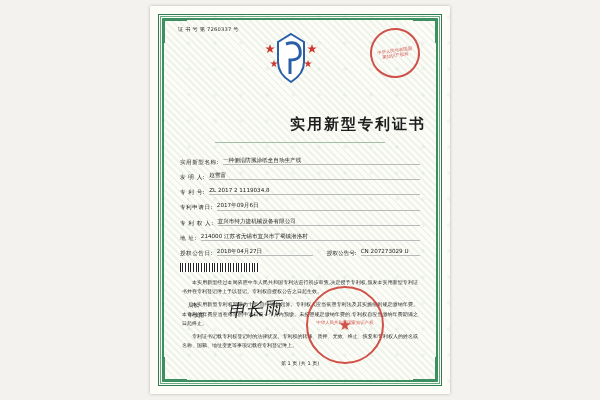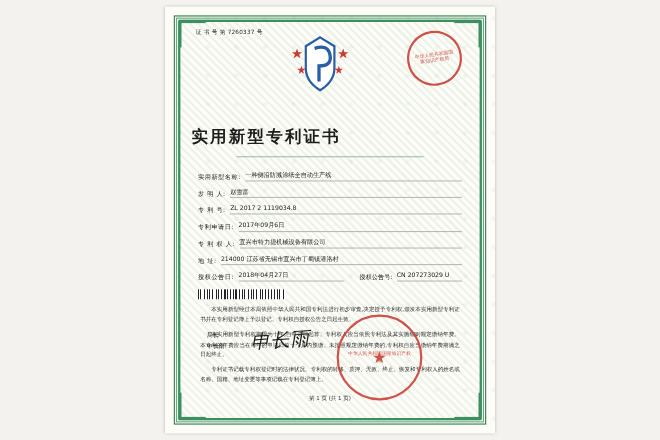--- a/index.html
+++ b/index.html
@@ -67,21 +67,21 @@
     border:2px solid #c8342c;
     color:#c8342c;
     font-size:4.4px; line-height:1.25;
     display:flex;align-items:center;justify-content:center;text-align:center;
     transform:rotate(-8deg);
     opacity:.85;
   }
   .redseal-top span{display:block;padding:0 5px;}
   .title{
     margin-top:82px;
-    text-align:left;
+    text-align:right;
     font-size:15px;
     font-weight:bold;
     color:#1d1d1d;
     letter-spacing:2px;
   }
   .title-rule{
     width:170px;height:1px;background:#9fbfa9;margin:8px auto 0;
   }
   .fields{
     margin-top:14px;

